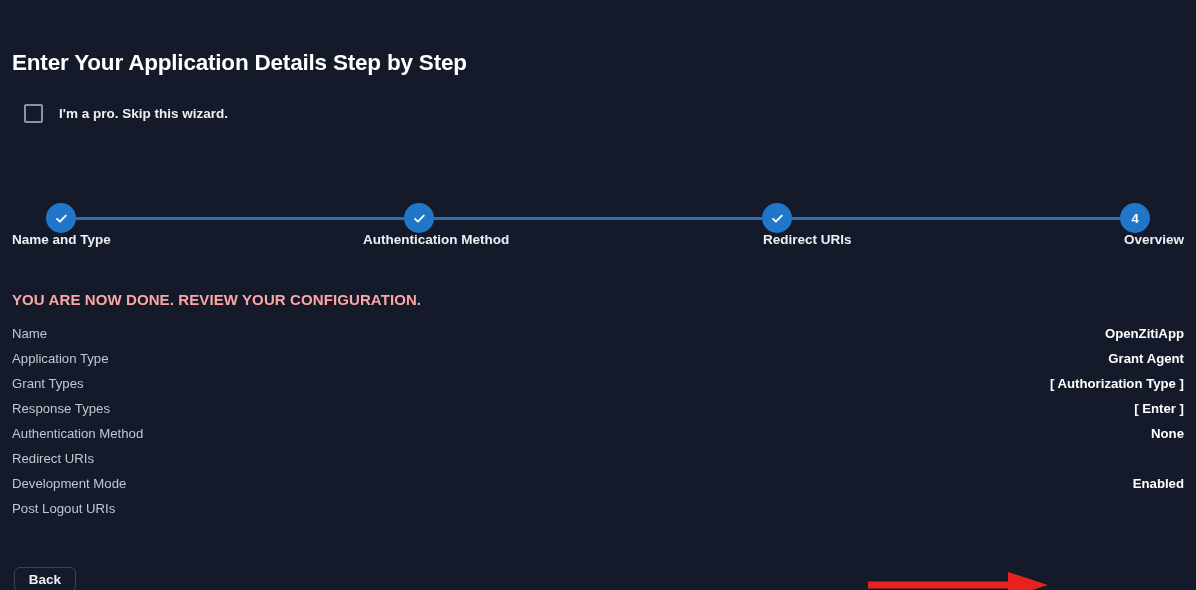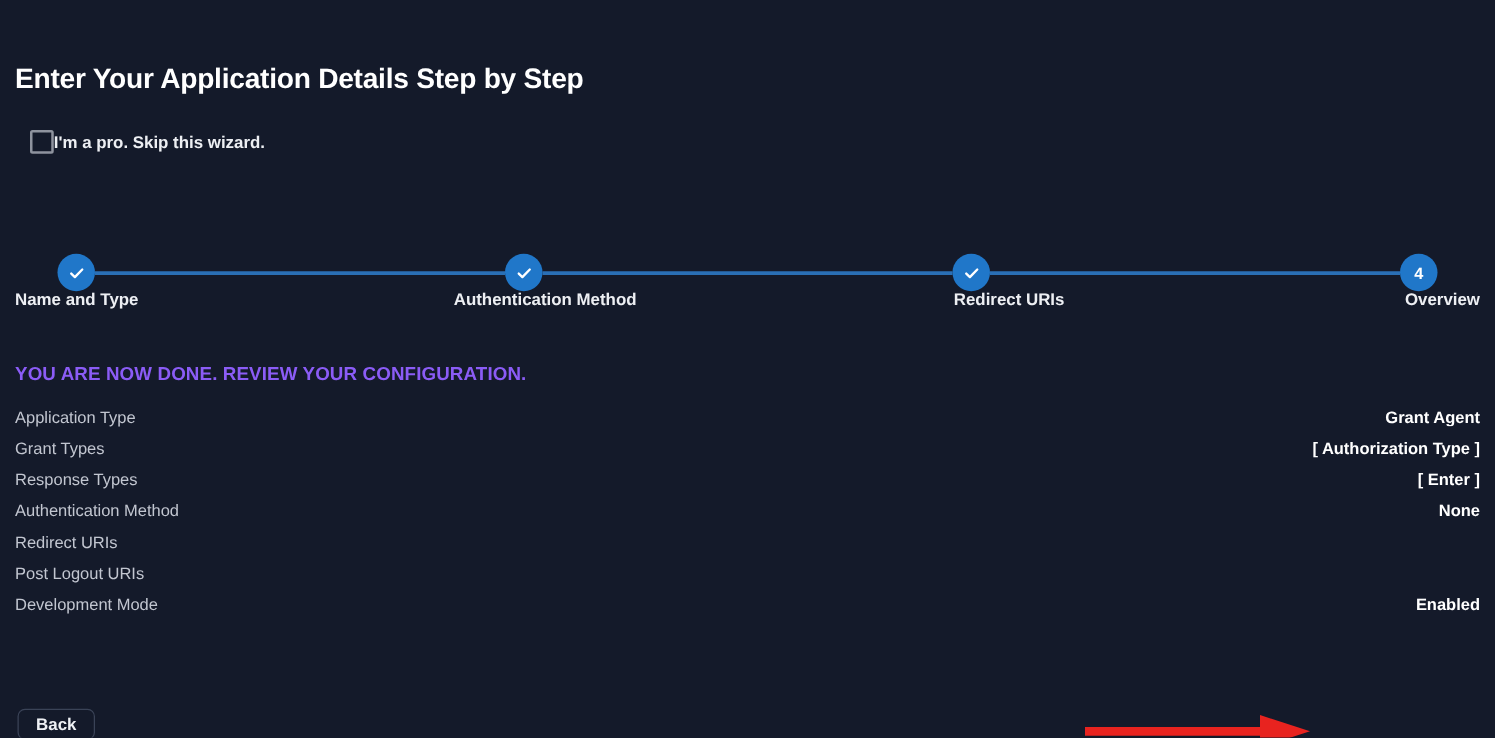--- a/index.html
+++ b/index.html
@@ -38,20 +38,21 @@
     white-space: nowrap;
   }
 
   
   .skip-row {
     position: absolute;
     left: 24px;
     top: 68px;
     display: flex;
     align-items: center;
+    gap: 16px;
   }
   .checkbox {
     width: 19px;
     height: 19px;
     border: 2px solid #8e939e;
     border-radius: 2px;
     background: transparent;
     cursor: pointer;
     flex: none;
   }
@@ -121,21 +122,21 @@
   .step-label.l3 { right: 12px; }
 
   
   .review-heading {
     position: absolute;
     left: 12px;
     top: 255px;
     font-size: 15px;
     font-weight: 600;
     letter-spacing: 0.1px;
-    color: #8b5cf6;
+    color: #fca5a5;
     white-space: nowrap;
   }
 
   
   .summary {
     position: absolute;
     left: 12px;
     right: 12px;
     top: 290px;
   }
@@ -259,20 +260,24 @@
       <span class="step-label l1">Authentication Method</span>
       <span class="step-label l2">Redirect URIs</span>
       <span class="step-label l3">Overview</span>
     </div>
   </div>
 
   <div class="review-heading">YOU ARE NOW DONE. REVIEW YOUR CONFIGURATION.</div>
 
   <div class="summary">
 
+    <div class="summary-row">
+      <span class="summary-key">Name</span>
+      <span class="summary-val">OpenZitiApp</span>
+    </div>
 
     <div class="summary-row">
       <span class="summary-key">Application Type</span>
       <span class="summary-val">Grant Agent</span>
     </div>
 
     <div class="summary-row">
       <span class="summary-key">Grant Types</span>
       <span class="summary-val">[ Authorization Type ]</span>
     </div>
@@ -285,27 +290,27 @@
     <div class="summary-row">
       <span class="summary-key">Authentication Method</span>
       <span class="summary-val">None</span>
     </div>
 
     <div class="summary-row">
       <span class="summary-key">Redirect URIs</span>
     </div>
 
     <div class="summary-row">
+      <span class="summary-key">Development Mode</span>
+      <span class="summary-val">Enabled</span>
+    </div>
+
+    <div class="summary-row">
       <span class="summary-key">Post Logout URIs</span>
       <span class="summary-val"></span>
-    </div>
-
-    <div class="summary-row">
-      <span class="summary-key">Development Mode</span>
-      <span class="summary-val">Enabled</span>
     </div>
 
   </div>
 
   <button class="btn-back">Back</button>
 
 
   <div class="annotation-arrow">
     <svg width="186" height="30" viewBox="0 0 186 30" aria-hidden="true">
       <path d="M2 15 L150 15" stroke="#e8231f" stroke-width="7" stroke-linecap="butt"></path>

